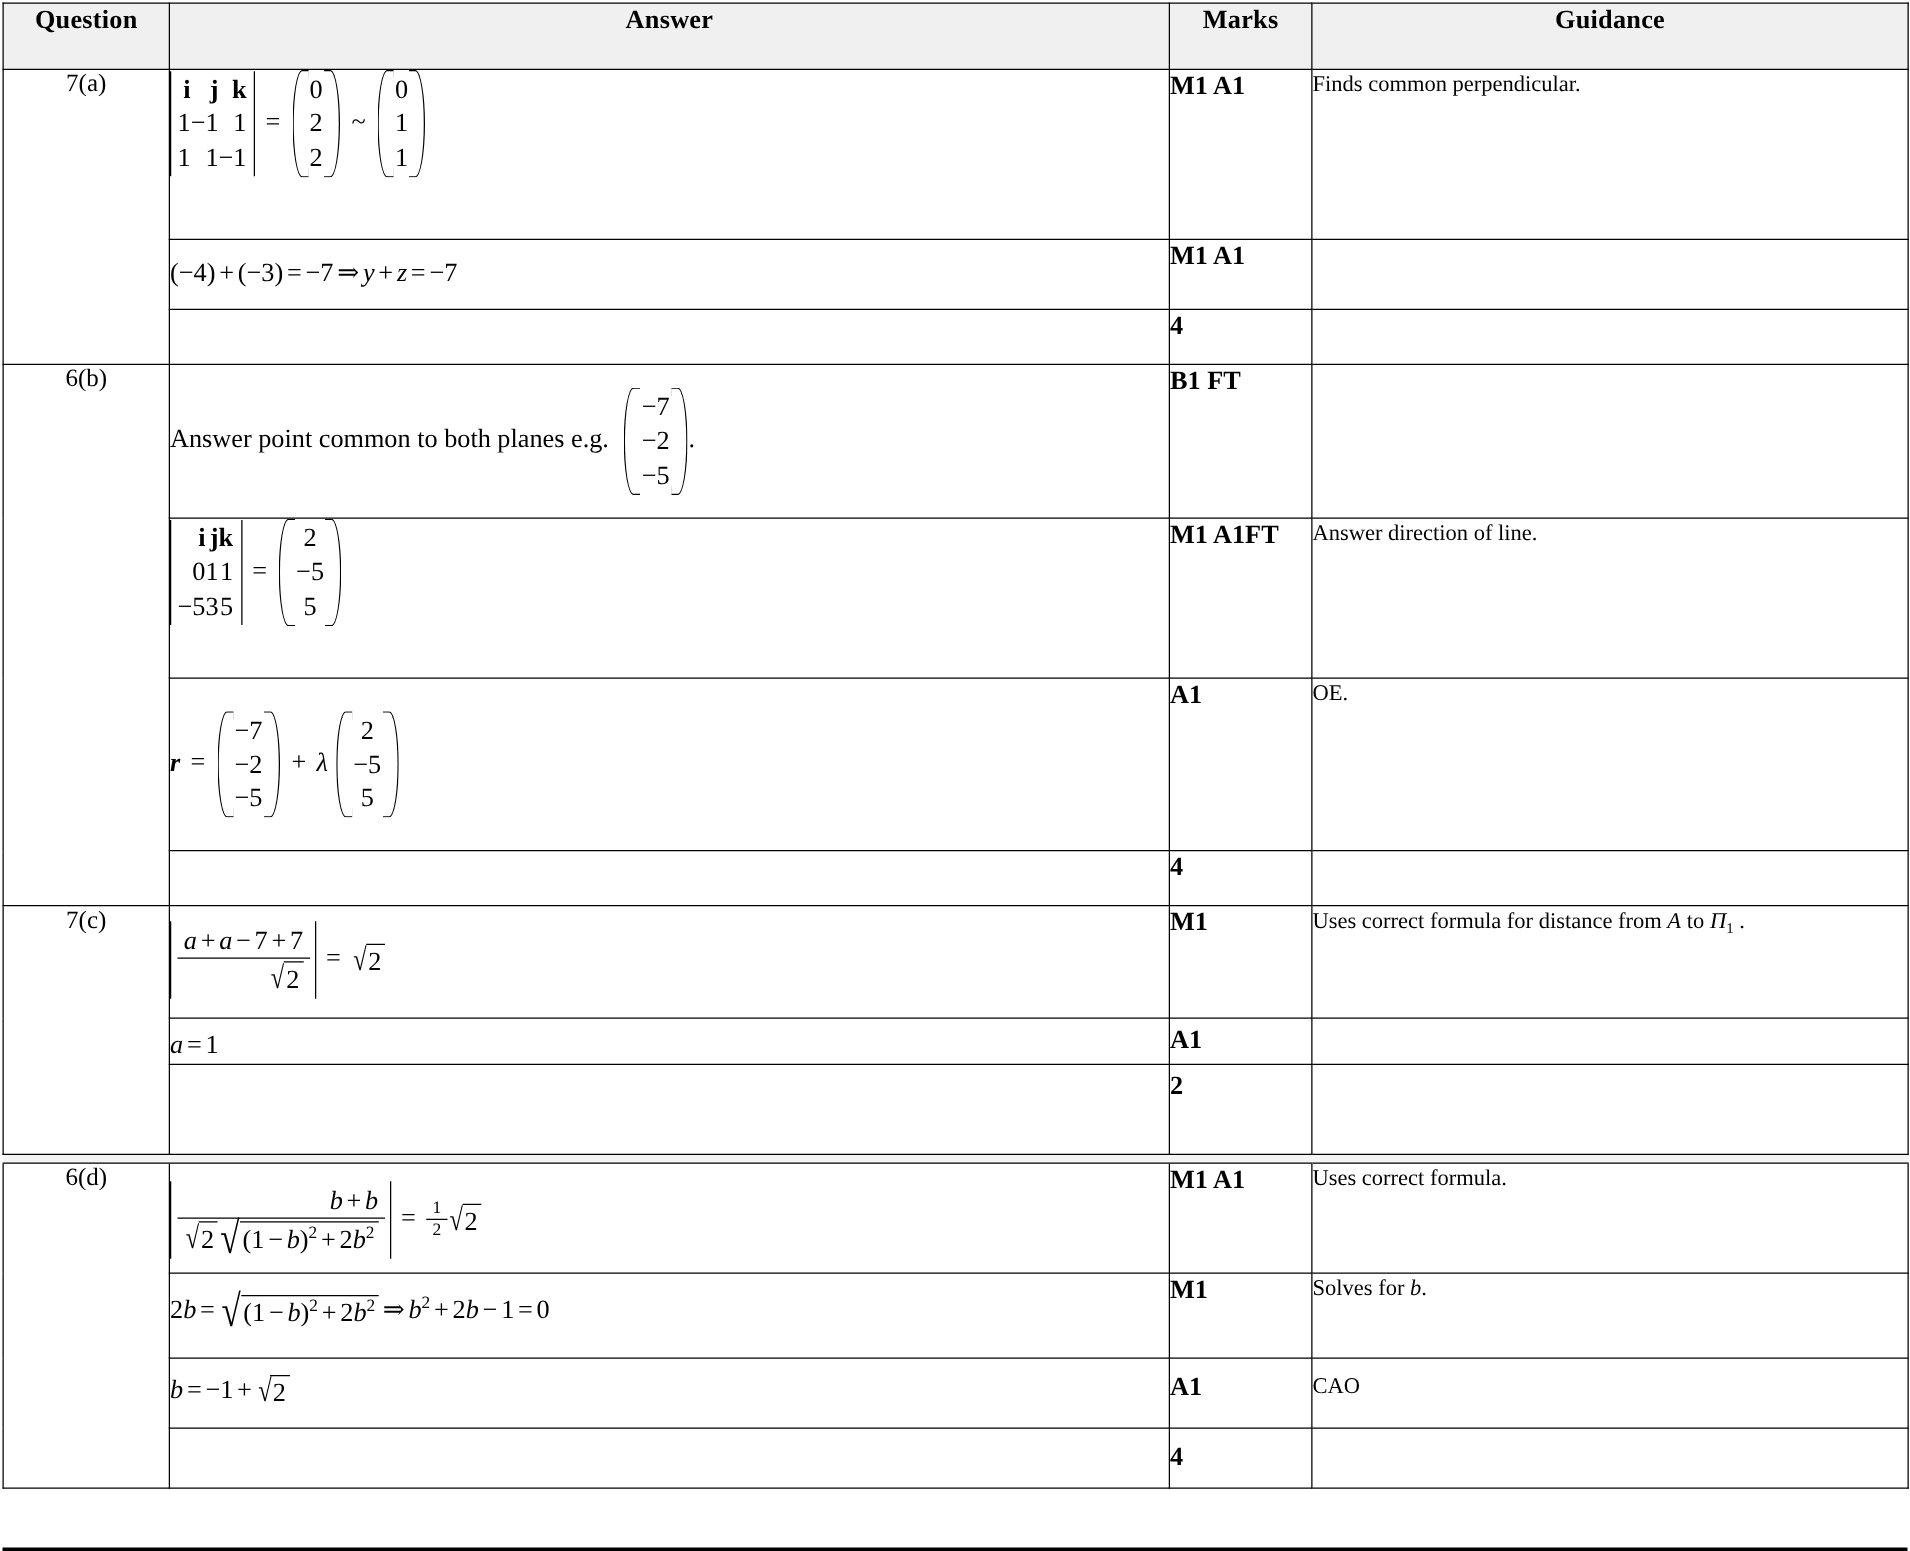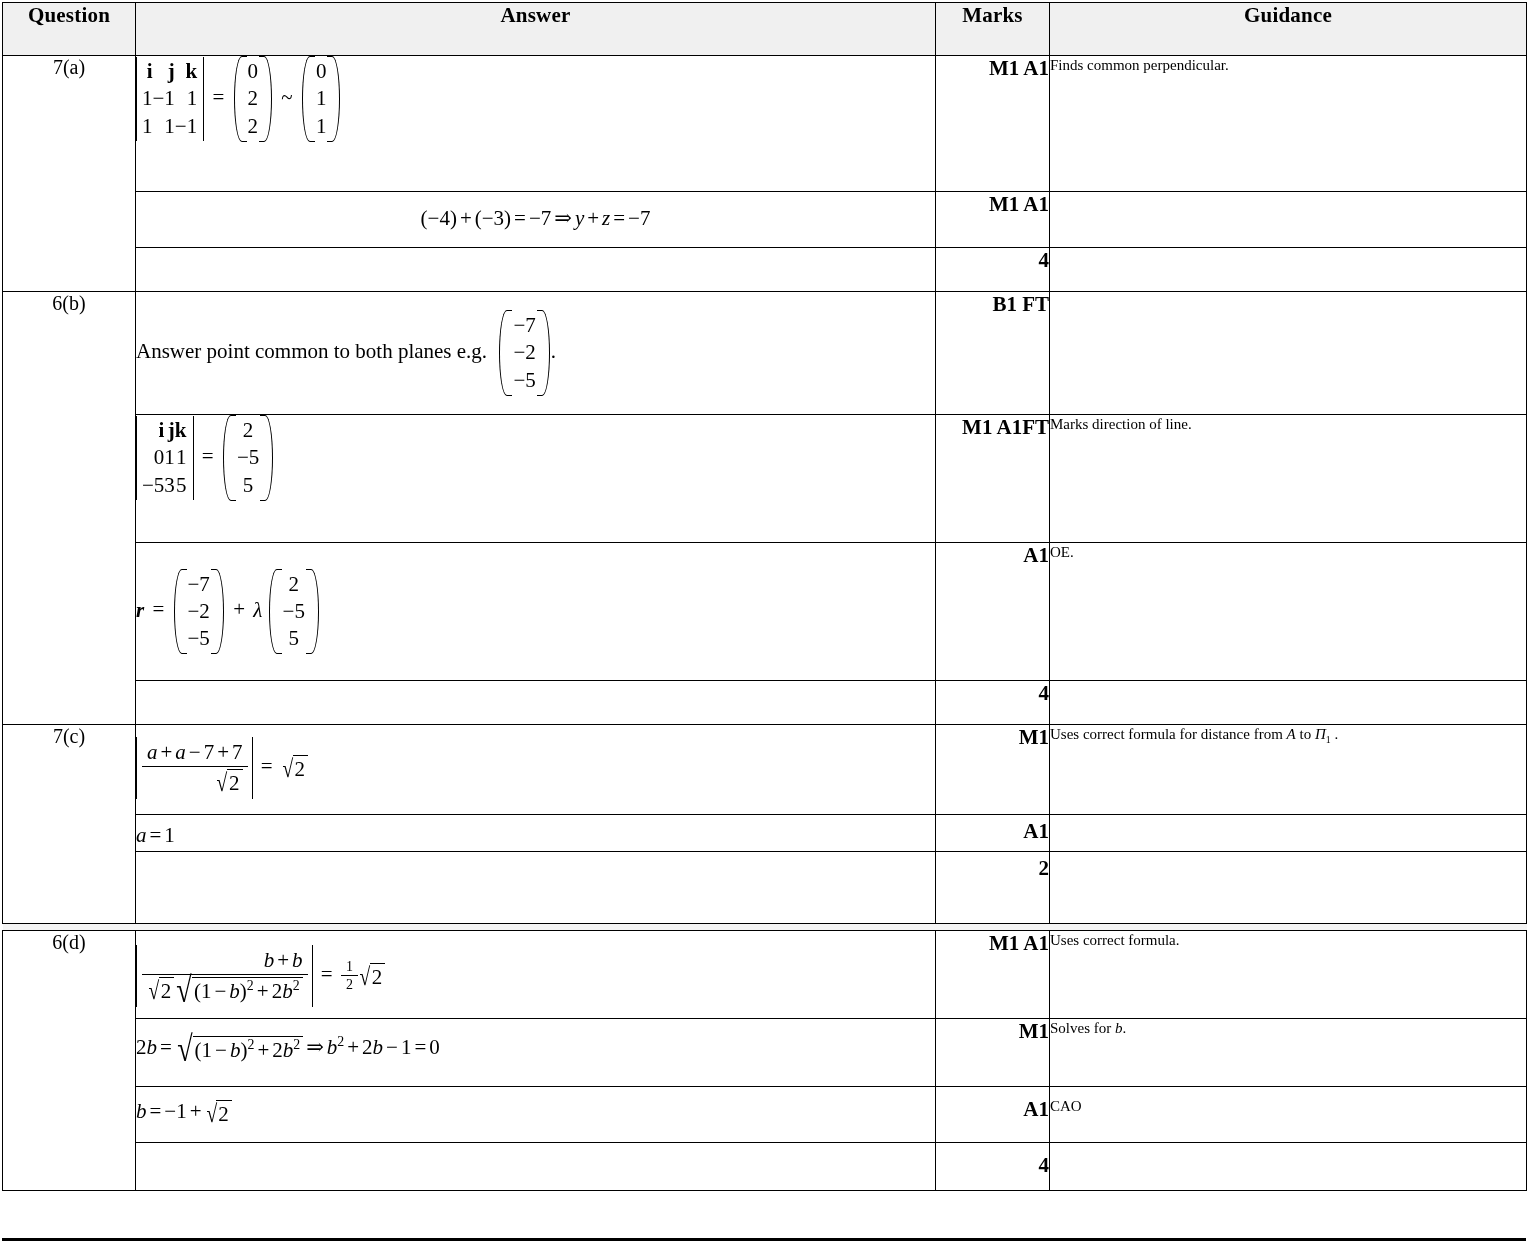--- a/index.html
+++ b/index.html
@@ -63,31 +63,30 @@
 
   
   td.ans {
     padding: 6px 0 6px 14px;
     font-size: 21px;
   }
   td.ans.blank { padding: 0; }
 
   
   td.marks {
-    text-align: right;
     font-weight: bold;
     font-size: 21px;
     padding: 14px 8px 0 0;
     white-space: nowrap;
   }
   td.marks.total { font-weight: bold; }
 
   
   td.guide {
-    font-size: 15px;
+    font-size: 18px;
     padding: 14px 6px 0 9px;
     line-height: 1.25;
   }
 
   
   tr.sep-row td {
     border: none;
     height: 7px;
     padding: 0;
     background: #ffffff;
@@ -283,21 +282,21 @@
                   <span>1</span>
                   <span>1</span>
                 </span></span>
           </span>
         </td>
         <td class="marks">M1 A1</td>
         <td class="guide">Finds common perpendicular.</td>
       </tr>
 
       <tr>
-        <td class="ans" style="height:56px; padding-top:12px;text-align:center;">
+        <td class="ans" style="height:56px; padding-top:12px;">
           <span class="math">(−4)<span class="op">+</span>(−3)<span class="op">=</span>−7<span class="op">⇒</span><span class="it">y</span><span class="op">+</span><span class="it">z</span><span class="op">=</span>−7</span>
         </td>
         <td class="marks">M1 A1</td>
         <td class="guide"></td>
       </tr>
 
       <tr>
         <td class="ans blank" style="height:44px;"></td>
         <td class="marks total">4</td>
         <td class="guide"></td>
@@ -345,21 +344,21 @@
             </span>
             <span class="op">=</span>
             <span class="vec"><span class="col">
                   <span>2</span>
                   <span>−5</span>
                   <span>5</span>
                 </span></span>
           </span>
         </td>
         <td class="marks">M1 A1FT</td>
-        <td class="guide">Marks direction of line.</td>
+        <td class="guide">Answer direction of line.</td>
       </tr>
 
       <tr>
         <td class="ans" style="height:138px; vertical-align:middle;">
           <span class="math">
             <span class="bf it">r</span>
             <span class="op">=</span>
             <span class="vec"><span class="col">
                   <span>−7</span>
                   <span>−2</span>

